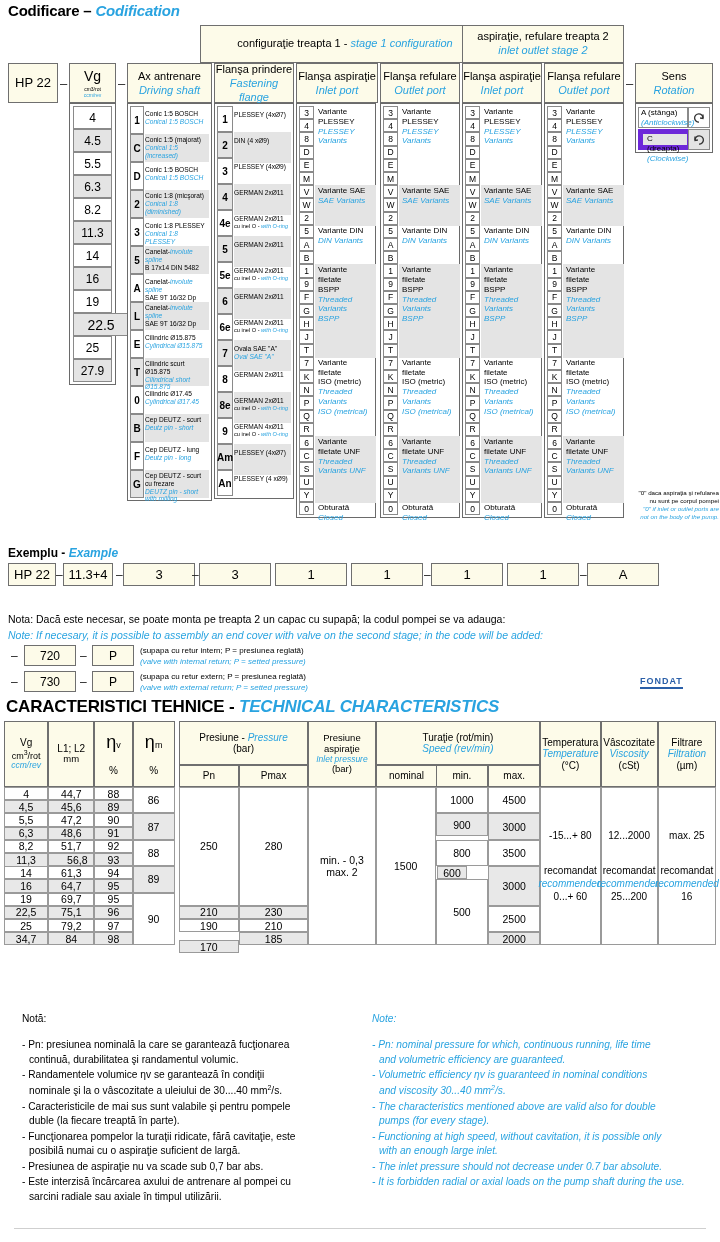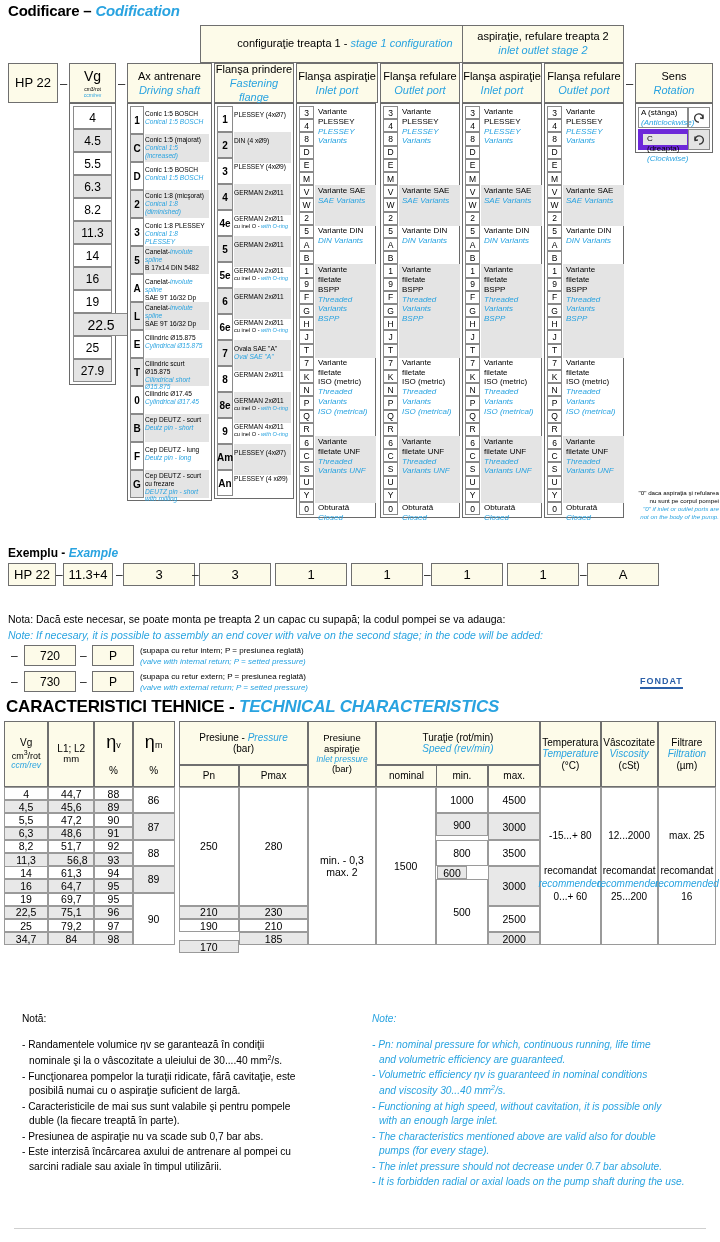--- a/index.html
+++ b/index.html
@@ -787,39 +787,41 @@
       <div style="margin-bottom:22px">max. 25</div>
       <div>recomandat</div>
       <div class="en">recommended</div>
       <div>16</div>
     </div>
   </div>
 
 <div class="bn" style="left:22px;top:1012px;width:340px;">
   <div style="margin-bottom:12px">Notă:</div>
   <ul id="notes-ro">
+      <li style="white-space:pre-line;">- Pn: presiunea nominală la care se garantează fucţionarea
+    continuă, durabilitatea şi randamentul volumic.</li>
       <li style="white-space:pre-line;">- Randamentele volumice ηv se garantează în condiţii
     nominale şi la o vâscozitate a uleiului de 30....40 mm<sup>2</sup>/s.</li>
+      <li style="white-space:pre-line;">- Caracteristicile de mai sus sunt valabile şi pentru pompele
+    duble (la fiecare treaptă în parte).</li>
       <li style="white-space:pre-line;">- Funcţionarea pompelor la turaţii ridicate, fără cavitaţie, este
     posibilă numai cu o aspiraţie suficient de largă.</li>
-      <li style="white-space:pre-line;">- Caracteristicile de mai sus sunt valabile şi pentru pompele
-    duble (la fiecare treaptă în parte).</li>
       <li style="white-space:pre-line;">- Presiunea de aspiraţie nu va scade sub 0,7 bar abs.</li>
       <li style="white-space:pre-line;">- Este interzisă încărcarea axului de antrenare al pompei cu
   sarcini radiale sau axiale în timpul utilizării.</li>
     </ul>
 </div>
 <div class="bn en" style="left:372px;top:1012px;width:345px;">
   <div style="margin-bottom:12px">Note:</div>
   <ul id="notes-en">
       <li style="white-space:pre-line;">- Pn: nominal pressure for which, continuous running, life time
     and volumetric efficiency are guaranteed.</li>
       <li style="white-space:pre-line;">- Volumetric efficiency ηv is guaranteed in nominal conditions
     and viscosity 30...40 mm<sup>2</sup>/s.</li>
+      <li style="white-space:pre-line;">- The characteristics mentioned above are valid also for double
+    pumps (for every stage).</li>
       <li style="white-space:pre-line;">- Functioning at high speed, without cavitation, it is possible only
     with an enough large inlet.</li>
-      <li style="white-space:pre-line;">- The characteristics mentioned above are valid also for double
-    pumps (for every stage).</li>
       <li style="white-space:pre-line;">- The inlet pressure should not decrease under 0.7 bar absolute.</li>
       <li style="white-space:pre-line;">- It is forbidden radial or axial loads on the pump shaft during the use.</li>
     </ul>
 </div>
 <div class="hr" style="left:14px;top:1228px;width:692px;"></div>
 
 </body></html>

